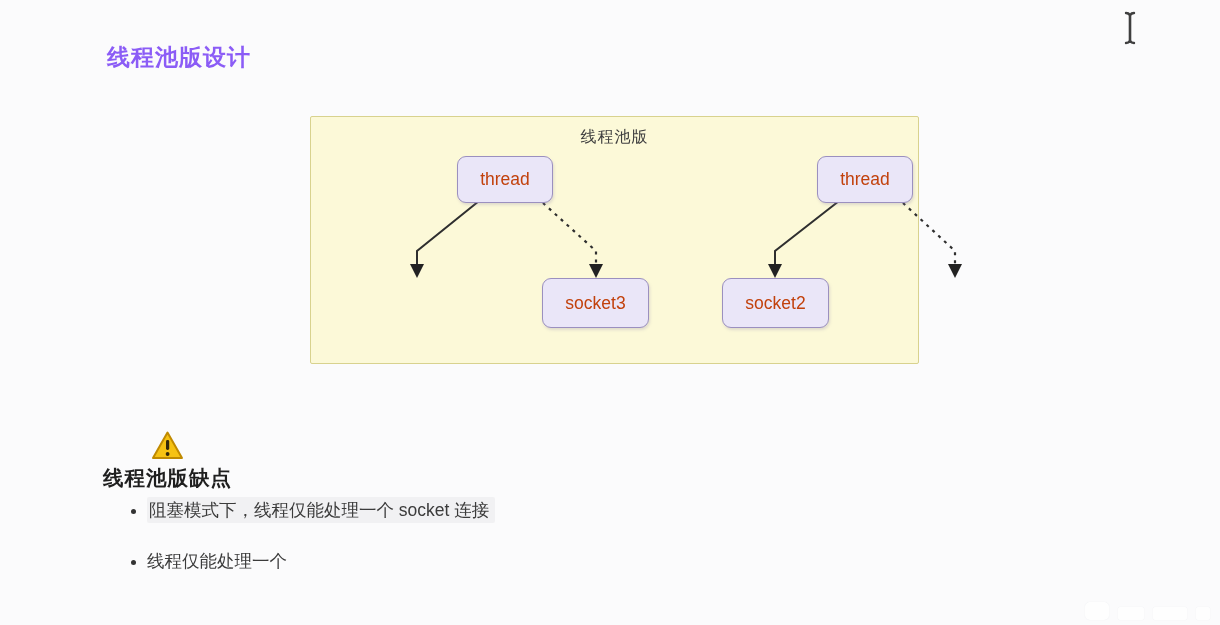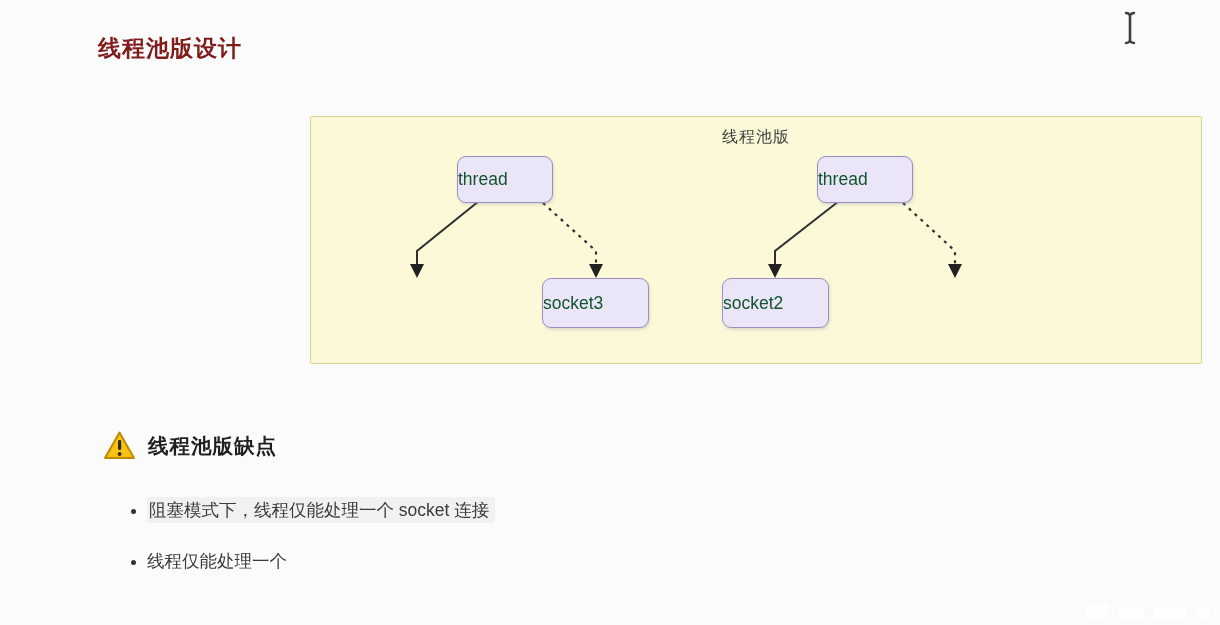--- a/index.html
+++ b/index.html
@@ -6,47 +6,47 @@
   body{
     width:1220px;height:625px;overflow:hidden;position:relative;
     background:#fbfbfc;
     font-family:"Liberation Sans","DejaVu Sans",sans-serif;
     color:#2d2d2d;
   }
   .page{position:absolute;inset:0;}
 
   
   .title{
-    position:absolute;left:95px;top:30px;margin:3px;
-    font-size:23px;font-weight:700;color:#7f1d1d;letter-spacing:1px;
+    position:absolute;left:95px;top:30px;margin:12px;
+    font-size:23px;font-weight:700;color:#8b5cf6;letter-spacing:1px;
   }
 
   
   .diagram{
-    position:absolute;left:310px;top:116px;width:892px;height:248px;
+    position:absolute;left:310px;top:116px;width:609px;height:248px;
     background:#fcf9d8;border:1px solid #d8d28e;border-radius:2px;
     box-sizing:border-box;
   }
   .diagram-label{
     position:absolute;top:10px;left:0;width:100%;text-align:center;
     font-size:16px;color:#3f3f3f;letter-spacing:1px;
   }
   .edges{position:absolute;left:0;top:0;}
   .node{
     position:absolute;box-sizing:border-box;
     background:#eae6f8;border:1.5px solid #9b90bf;border-radius:9px;
-    display:flex;align-items:center;
-    font-size:17.5px;color:#14532d;
+    display:flex;align-items:center;justify-content:center;
+    font-size:17.5px;color:#c2410c;
     box-shadow:1px 2px 3px rgba(140,130,170,0.25);
   }
 
   
   .warning-heading{
     position:absolute;left:103px;top:430px;
-    display:flex;align-items:center;gap:12px;
+    display:flex;align-items:center;gap:3px;flex-direction:column;
   }
   .warning-heading h2{
     margin:0;font-size:20.5px;font-weight:700;color:#1f1f1f;letter-spacing:1px;
   }
 
   
   .bullets{
     position:absolute;left:120px;top:488px;margin:7px;padding:0 0 0 20px;
     font-size:17.5px;color:#3b3b3b;
   }

